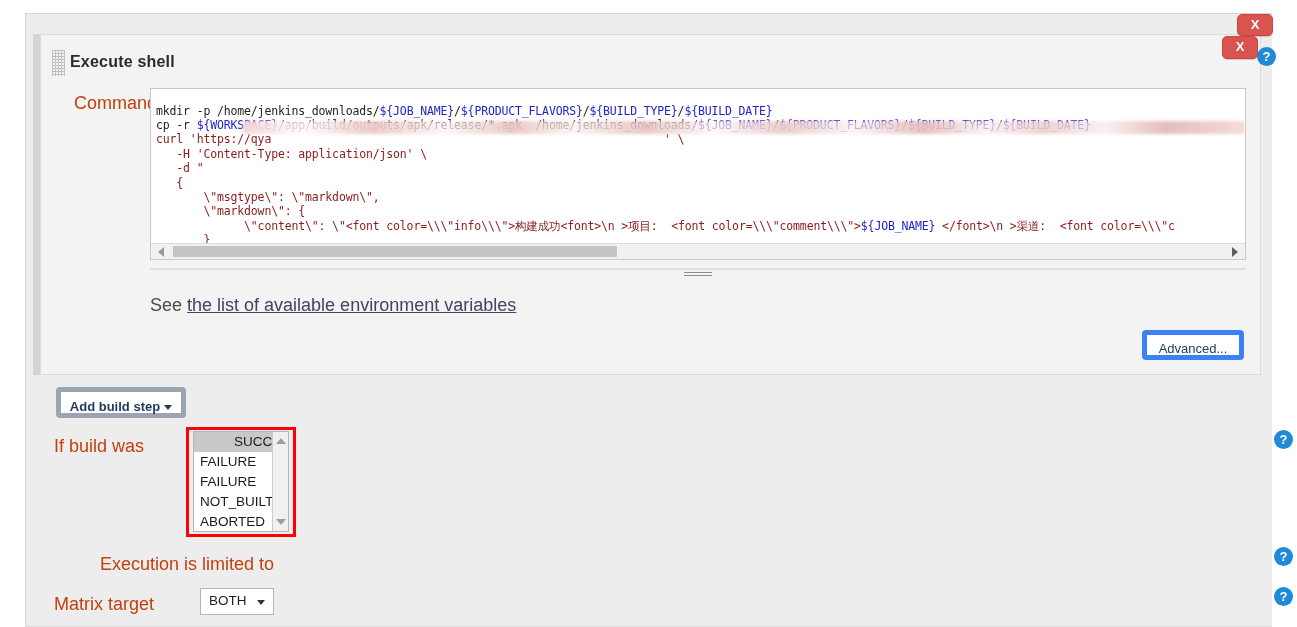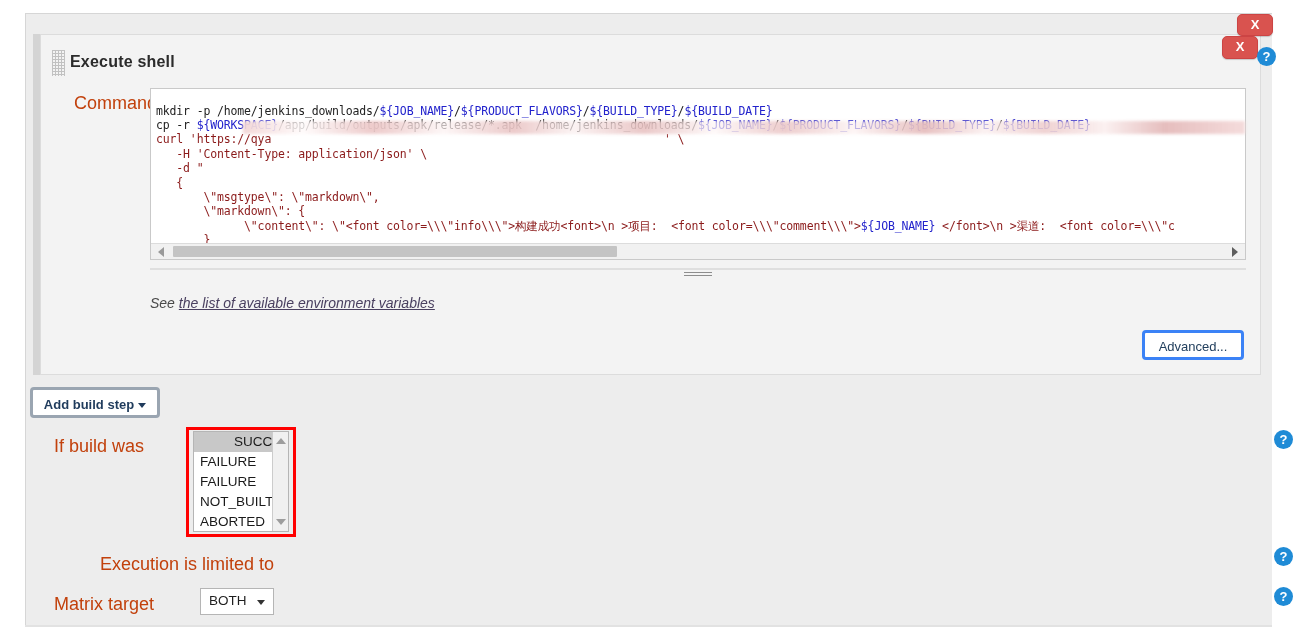--- a/index.html
+++ b/index.html
@@ -201,54 +201,53 @@
     width: 1096px;
     height: 2px;
     background: #dfdfdf;
   }
 
   
   .env-line {
     position: absolute;
     left: 150px;
     top: 295px;
-    font-size: 14px;
+    font-size: 18px;
     color: #4a4a4a;
-    font-style: italic;
   }
   .env-line a {
     color: #4a4060;
     text-decoration: underline;
   }
 
   
   .btn {
     position: absolute;
     background: #ffffff;
-    border: 3px solid #3b82f6;
+    border: 5px solid #3b82f6;
     border-radius: 4px;
     color: #1f3b5c;
     font-weight: bold;
     font-size: 13px;
     box-sizing: border-box;
     text-align: center;
     cursor: pointer;
     white-space: nowrap;
   }
   .btn-advanced {
     left: 1142px;
     top: 330px;
     width: 102px;
     height: 30px;
     line-height: 28px;
     font-weight: normal;
     color: #23405e;
   }
   .btn-addstep {
-    left: 30px;
+    left: 56px;
     top: 387px;
     width: 130px;
     height: 31px;
     line-height: 29px;
     border-color: #9aa5b1;
   }
   .btn-addstep .caret {
     display: inline-block;
     margin-left: 4px;
     width: 0; height: 0;

